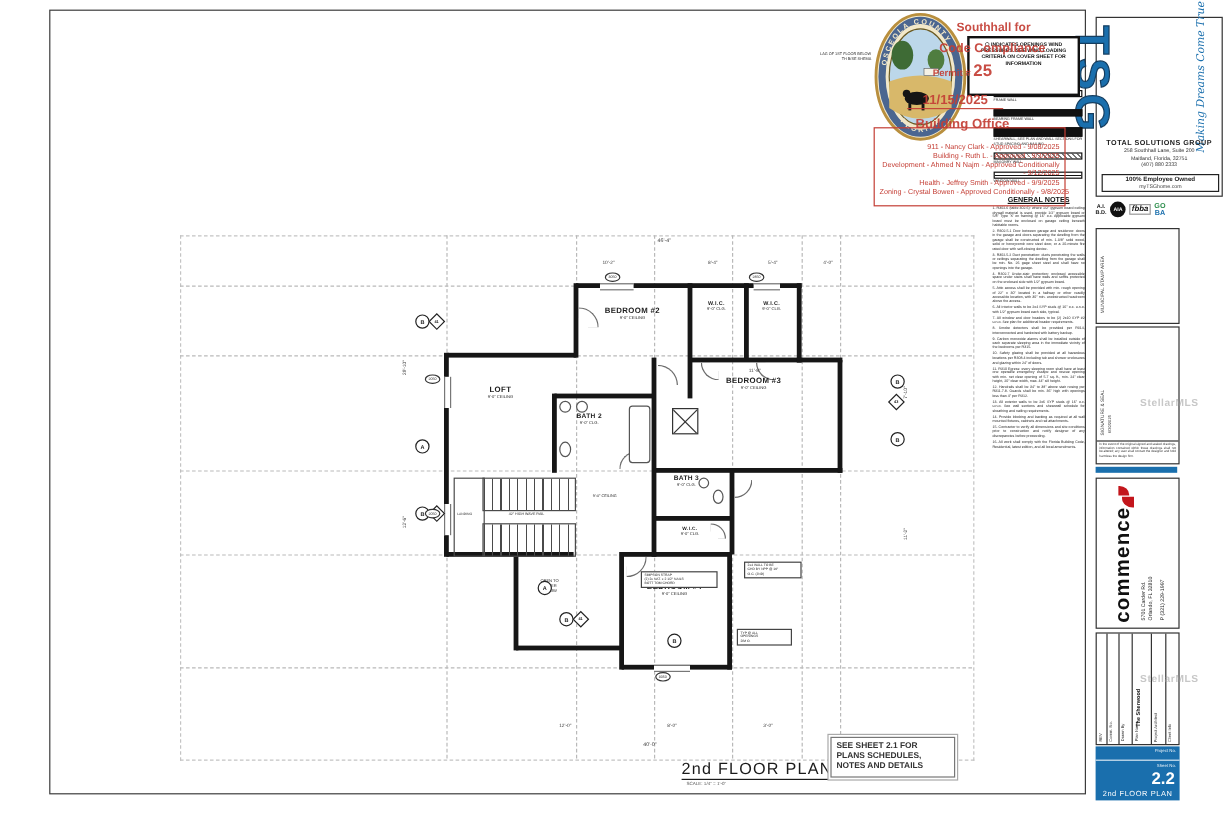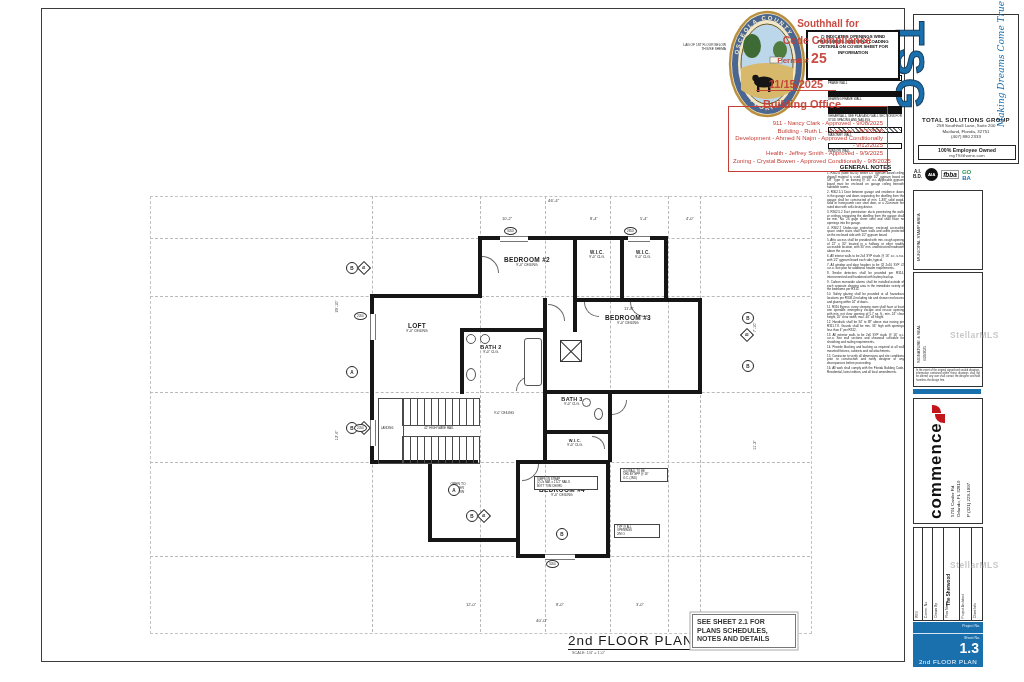--- a/index.html
+++ b/index.html
@@ -500,18 +500,18 @@
   </div>
   <div class="col" style="width:10px">
     <div class="lab">Client Info</div>
   </div>
 </div>
 
 <div class="sheetbox" style="left:913px;top:622px;width:70px;height:45px">
   <div class="pl">Project No.</div>
   <div class="hl"></div>
   <div class="sl">Sheet No.</div>
-  <div class="no">1.3</div>
+  <div class="no">2.2</div>
   <div class="st">2nd  FLOOR PLAN</div>
 </div>
 
 <div class="wm" style="left:950px;top:330px">StellarMLS</div>
 <div class="wm" style="left:950px;top:560px">StellarMLS</div>
 
 </body></html>

